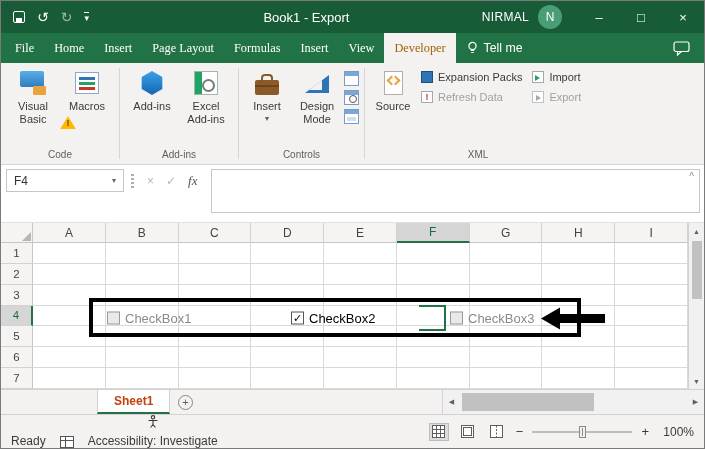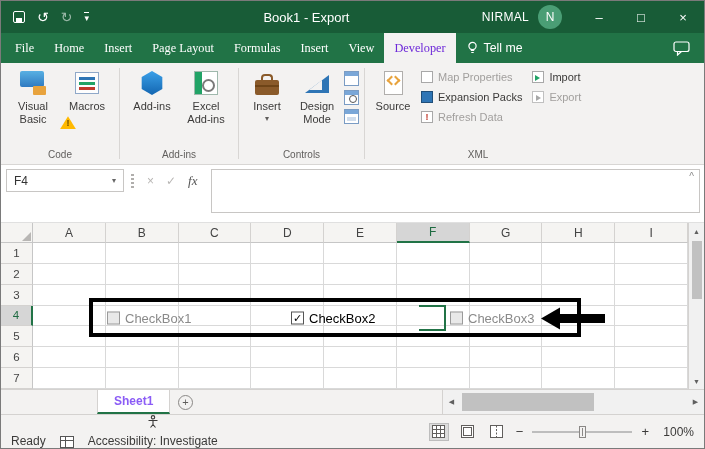--- a/index.html
+++ b/index.html
@@ -17,21 +17,21 @@
   .qat-caret { font-size:9px; border-top:1px solid #fff; padding-top:1px; line-height:1; }
   .tb-title { flex:1; text-align:center; font-size:13px; white-space:nowrap; }
   .tb-right { display:flex; align-items:center; }
   .user-name { font-size:12px; margin-right:9px; letter-spacing:.3px; }
   .avatar { width:24px; height:24px; border-radius:50%; background:#4a9e75; display:flex; align-items:center; justify-content:center; font-size:12px; margin-right:16px; }
   .win-btn { width:42px; height:32px; display:flex; align-items:center; justify-content:center; font-size:13px; }
 
   
   .tabrow { flex:0 0 30px; background:#217346; display:flex; align-items:stretch; color:#fff; padding-left:4px; }
   .tab { padding:0 10px; display:flex; align-items:center; font-size:12.3px; white-space:nowrap;font-family:Liberation Serif, serif; }
-  .tab.selected { background:#f3f2f1; color:#6d28d9; }
+  .tab.selected { background:#f3f2f1; color:#a16207; }
   .tellme { display:flex; align-items:center; gap:5px; padding:0 10px; font-size:12.3px; }
   .comments { margin-left:auto; padding:0 14px; display:flex; align-items:center; }
 
   
   .ribbon { flex:0 0 102px; background:#f3f2f1; display:flex; border-bottom:1px solid #d8d6d4; }
   .rgroup { display:flex; flex-direction:column; }
   .rgroup-content { flex:1; display:flex; align-items:flex-start; padding:4px 5px 0; }
   .rgroup-label { font-size:10px; color:#605e5c; text-align:center; padding:2px 0 4px; }
   .rdivider { width:1px; background:#d8d6d4; margin:5px 0; }
   .bigbtn { width:54px; display:flex; flex-direction:column; align-items:center; padding:3px 1px 0; font-size:11px; color:#3b3a39; text-align:center; line-height:1.2; gap:4px; }
@@ -111,21 +111,21 @@
   .cb-sq { width:13px; height:13px; border:1px solid #9a9a9a; background:#e9e9e9; flex:0 0 13px; display:flex; align-items:center; justify-content:center; font-size:11px; font-weight:bold; color:#000; line-height:1; }
   .cb-item.checked .cb-sq { background:#fff; border-color:#555; }
   .cb-item.unchecked { color:#8a8a8a; }
   .cb-item.checked { color:#000; }
   .green-sel { position:absolute; left:326px; top:3px; width:27px; height:26px; border:2px solid #217346; border-left:none; }
   .arrow-callout { position:absolute; left:540px; top:84px; z-index:6; }
 
   
   .sheetbar { flex:0 0 25px; background:#f3f2f1; border-top:1px solid #d4d2d0; display:flex; align-items:stretch; font-size:12px; }
   .sheet-pad { width:96px; }
-  .sheet-tab { background:#fff; color:#8b5cf6; font-weight:bold; display:flex; align-items:center; padding:0 16px; border-left:1px solid #d4d2d0; border-right:1px solid #d4d2d0; border-bottom:2px solid #217346; }
+  .sheet-tab { background:#fff; color:#c2410c; font-weight:bold; display:flex; align-items:center; padding:0 16px; border-left:1px solid #d4d2d0; border-right:1px solid #d4d2d0; border-bottom:2px solid #217346; }
   .add-sheet { width:30px; display:flex; align-items:center; justify-content:center; }
   .add-sheet span { width:15px; height:15px; border:1px solid #8a8886; border-radius:50%; display:flex; align-items:center; justify-content:center; font-size:11px; color:#605e5c; line-height:1; }
   .sb-spacer { flex:1; }
   .hscroll { width:262px; display:flex; align-items:center; border-left:1px solid #d4d2d0; background:#f1f1f1; }
   .hs-btn { width:17px; text-align:center; font-size:7px; color:#606060; }
   .hs-track { flex:1; align-self:stretch; position:relative; }
   .hs-thumb { position:absolute; left:2px; top:3px; bottom:3px; width:58%; background:#c1c1c1; }
 
   
   .statusbar { flex:0 0 28px; background:#f3f2f1; border-top:1px solid #d4d2d0; display:flex; align-items:center; font-size:12px; color:#3b3a39; }
@@ -270,24 +270,20 @@
 
     <div class="rgroup">
       <div class="rgroup-content">
         <div class="bigbtn narrow">
           <div class="bicon">
               <div class="icon-source"></div>
             </div>
           <span>Source</span>
         </div>
         <div class="stackcol" style="align-items:flex-start;">
-          <div class="smallrow disabled">
-            <span class="mini sheet"></span>
-            <span>Map Properties</span>
-          </div>
           <div class="smallrow">
             <span class="mini blue"></span>
             <span>Expansion Packs</span>
           </div>
           <div class="smallrow disabled">
             <span class="mini refresh">!</span>
             <span>Refresh Data</span>
           </div>
         </div>
         <div class="stackcol" style="align-items:flex-start;">

